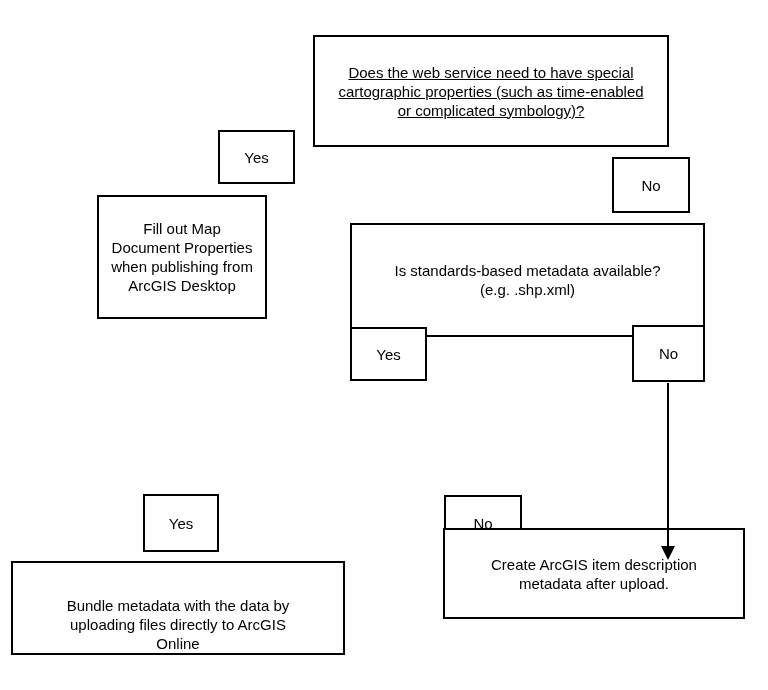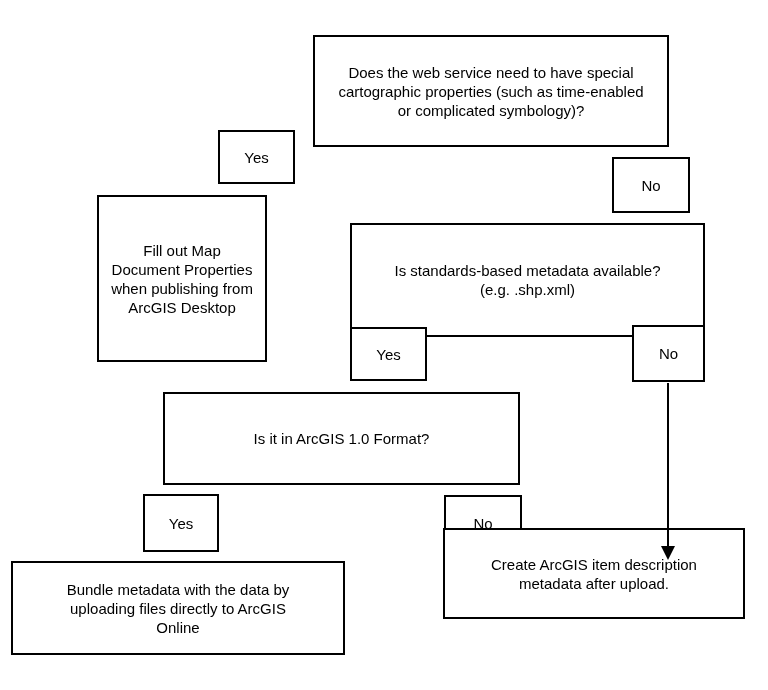--- a/index.html
+++ b/index.html
@@ -40,31 +40,31 @@
   .arrow-head {
     position: absolute;
     width: 0;
     height: 0;
     border-left: 7px solid transparent;
     border-right: 7px solid transparent;
     border-top: 14px solid #000000;
   }
 
   
-  .n-q-cartographic { left: 313px; top: 35px;  width: 356px; height: 112px; }
+  .n-q-cartographic { left: 313px; top: 35px;  width: 356px; height: 112px; text-decoration: underline; }
   .n-yes1           { left: 218px; top: 130px; width: 77px;  height: 54px; }
   .n-no1            { left: 612px; top: 157px; width: 78px;  height: 56px; }
-  .n-fill-out       { left: 97px;  top: 195px; width: 170px; height: 167px; }
+  .n-fill-out       { left: 97px;  top: 195px; width: 170px; height: 124px; }
   .n-q-standards    { left: 350px; top: 223px; width: 355px; height: 114px; }
   .n-yes2           { left: 350px; top: 327px; width: 77px;  height: 54px; }
   .n-no2            { left: 632px; top: 325px; width: 73px;  height: 57px; }
   .n-q-format       { left: 163px; top: 392px; width: 357px; height: 93px; }
   .n-yes3           { left: 143px; top: 494px; width: 76px;  height: 58px; }
   .n-no3            { left: 444px; top: 495px; width: 78px;  height: 57px; }
-  .n-bundle         { left: 11px;  top: 561px; width: 334px; height: 94px; }
+  .n-bundle         { left: 11px;  top: 561px; width: 334px; height: 94px; align-items: flex-end; }
   .n-create         { left: 443px; top: 528px; width: 302px; height: 91px; }
 
   .arrow-no2-line   { left: 667px; top: 383px; width: 2px; height: 165px; }
   .arrow-no2-head   { left: 661px; top: 546px; }
 </style>
 </head>
 <body>
 
 <div id="canvas">
 
@@ -95,23 +95,20 @@
   </div>
 
   <div class="node n-yes2">
     <span class="label">Yes</span>
   </div>
 
   <div class="node n-no2">
     <span class="label">No</span>
   </div>
 
-  <div class="node n-q-format">
-    <span class="label">Is it in ArcGIS 1.0 Format?</span>
-  </div>
 
   <div class="node n-yes3">
     <span class="label">Yes</span>
   </div>
 
   <div class="node n-no3">
     <span class="label">No</span>
   </div>
 
   <div class="node n-bundle">

